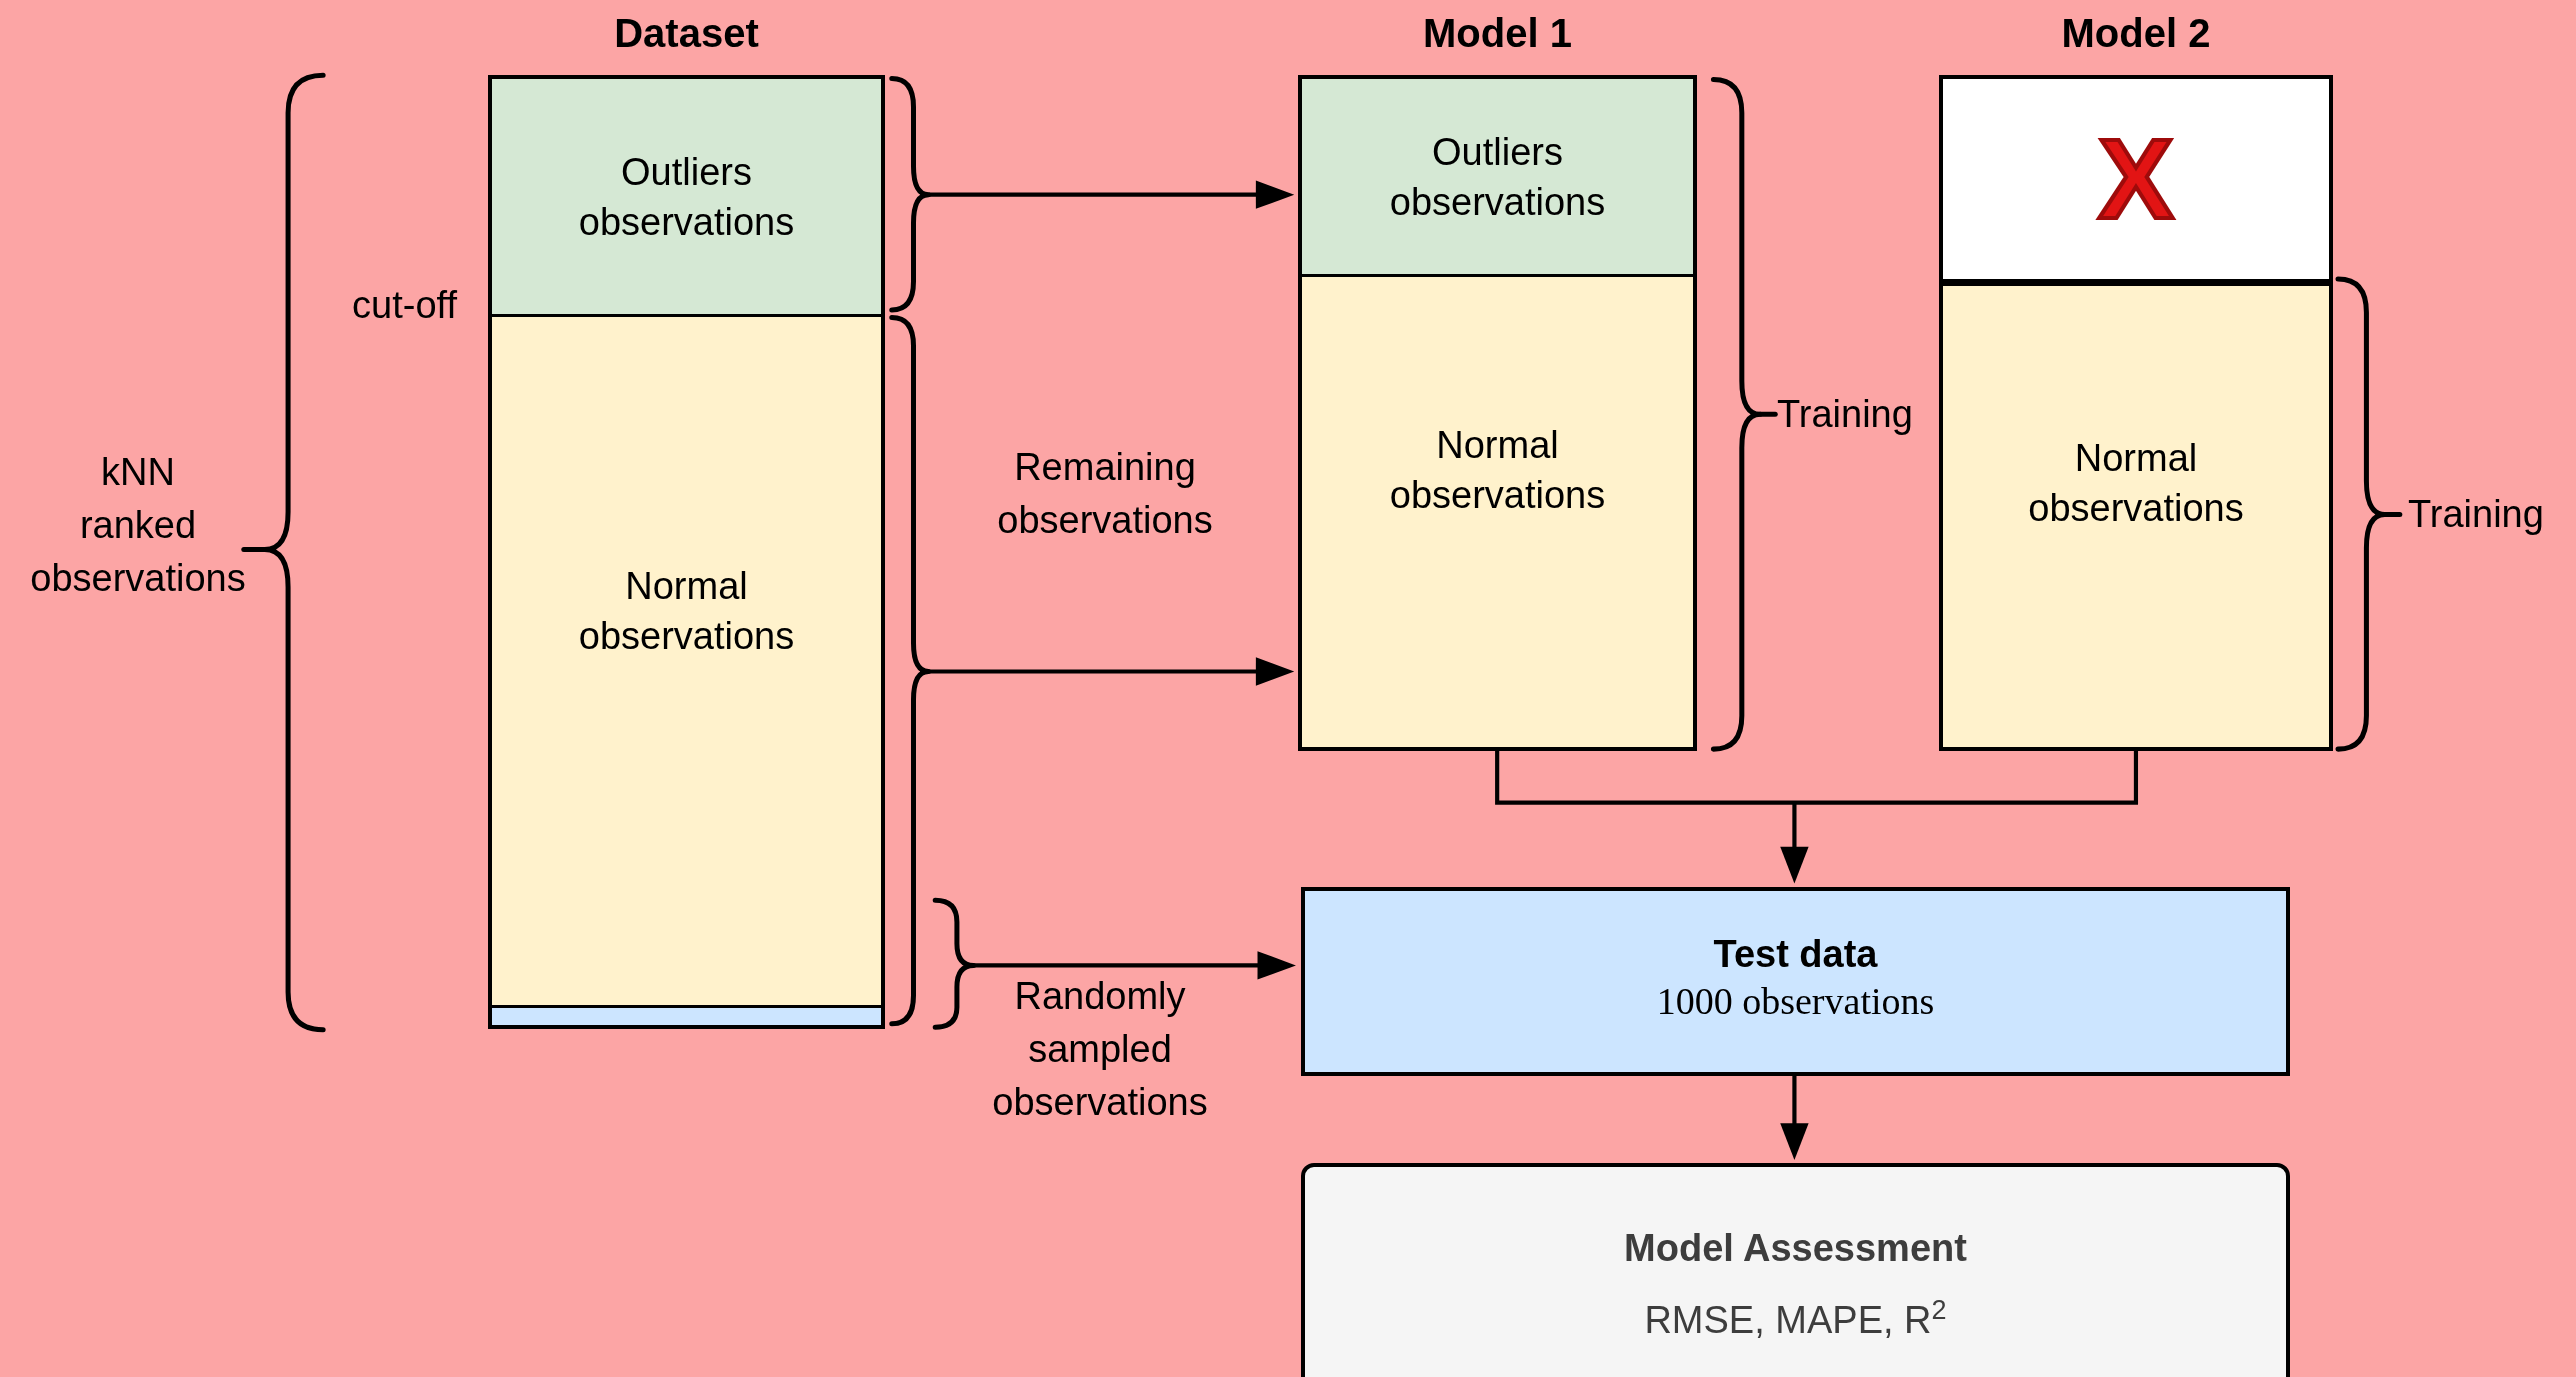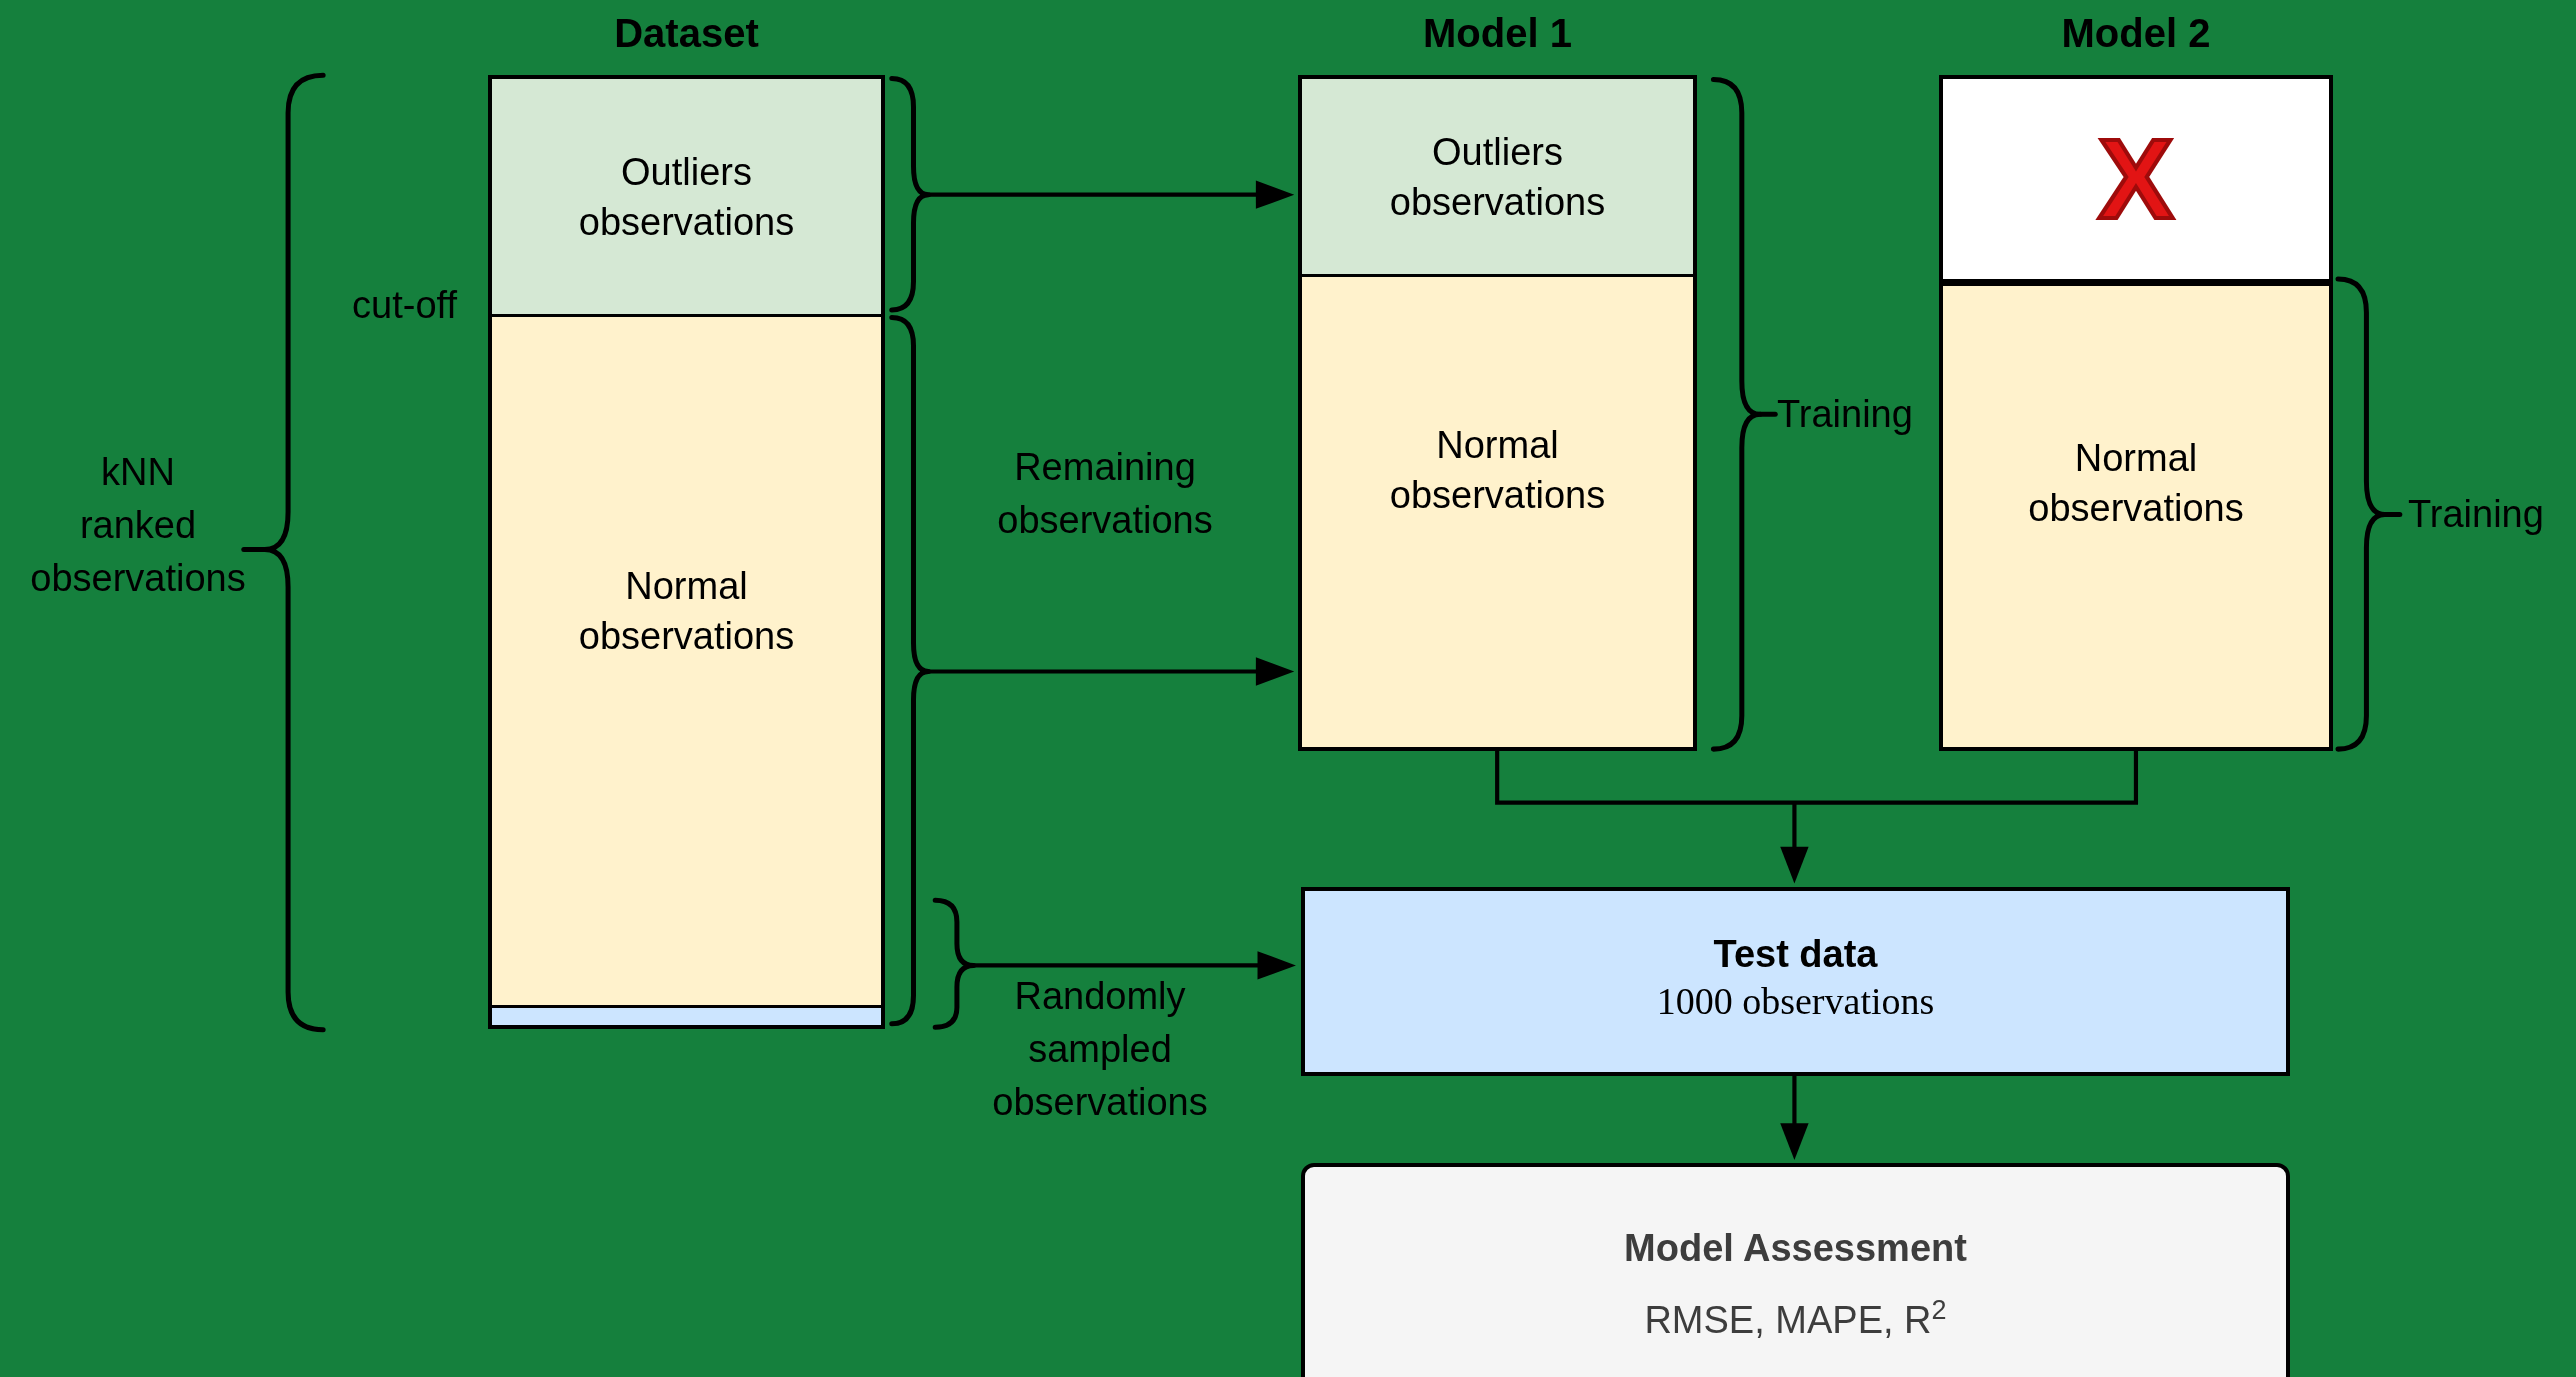--- a/index.html
+++ b/index.html
@@ -1,19 +1,19 @@
 <!DOCTYPE html>
 <html style="font-size:13.4px"><head>
 <meta charset="utf-8">
 <style>
   html,body{margin:0;padding:0;background:#ffffff;}
   .canvas{
     position:relative;
     width:2576px;height:1378px;
-    background:#15803d;
+    background:#fca5a5;
     font-family:"Liberation Sans", sans-serif;
     color:#000;
     overflow:hidden;
   }
   .abs{position:absolute;box-sizing:border-box;}
   svg.overlay{position:absolute;left:0;top:0;width:2576px;height:1378px;}
   svg.overlay *{vector-effect:none;}
 
   .col-title{
     font-size:40px;font-weight:bold;text-align:center;line-height:47px;

